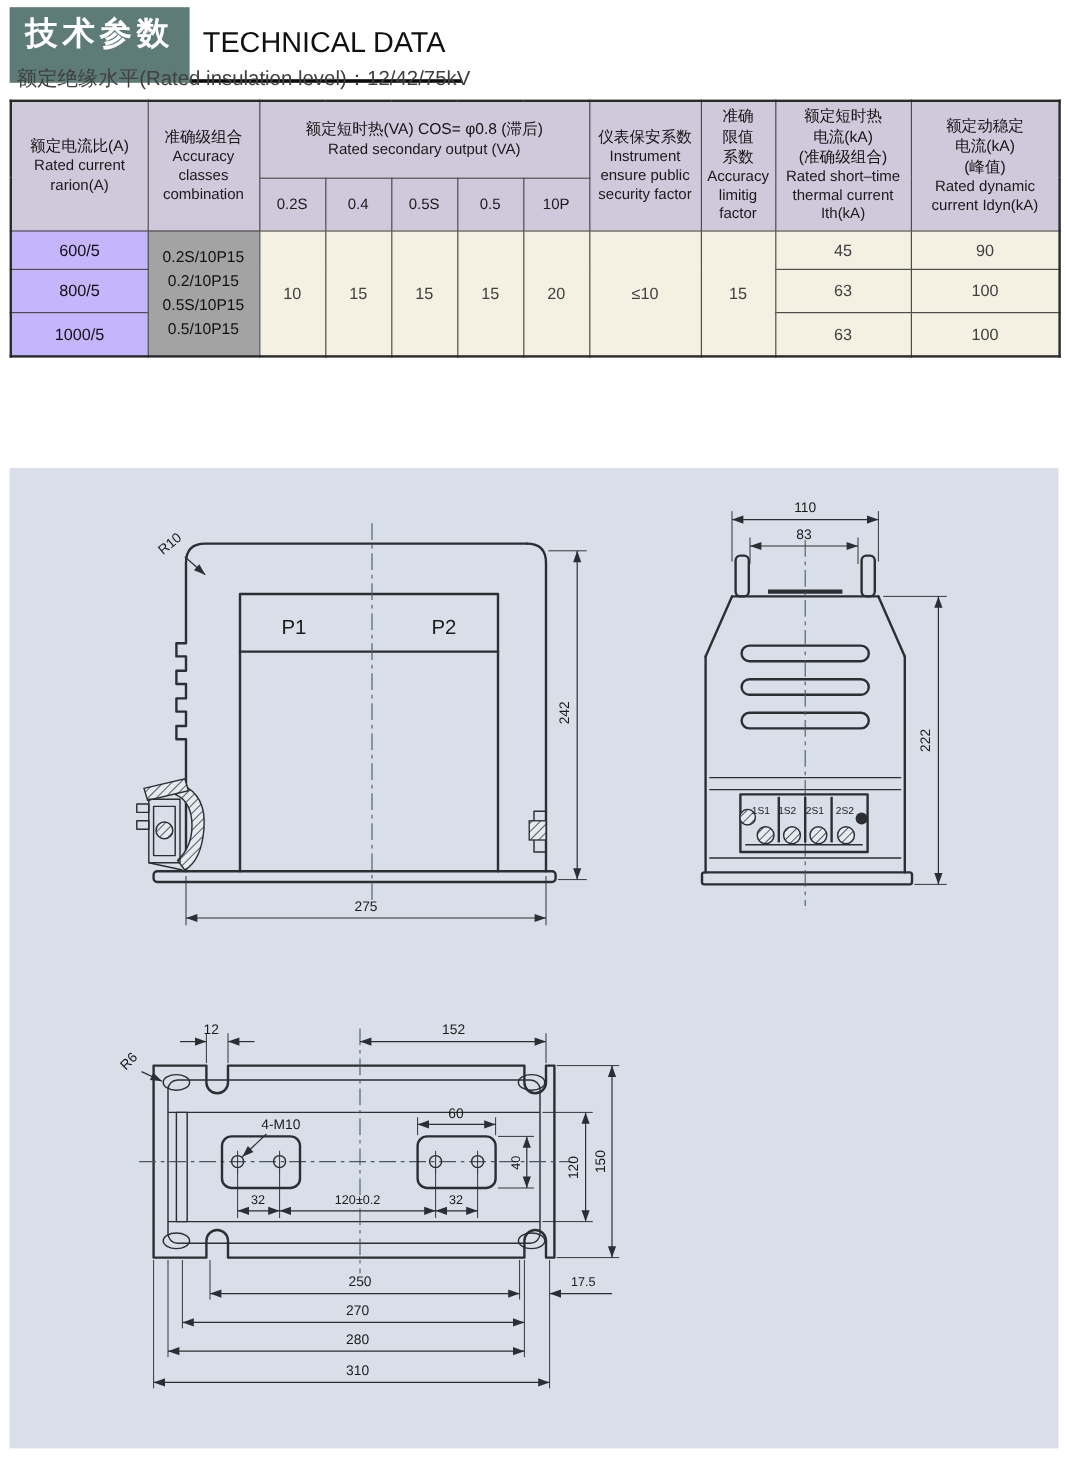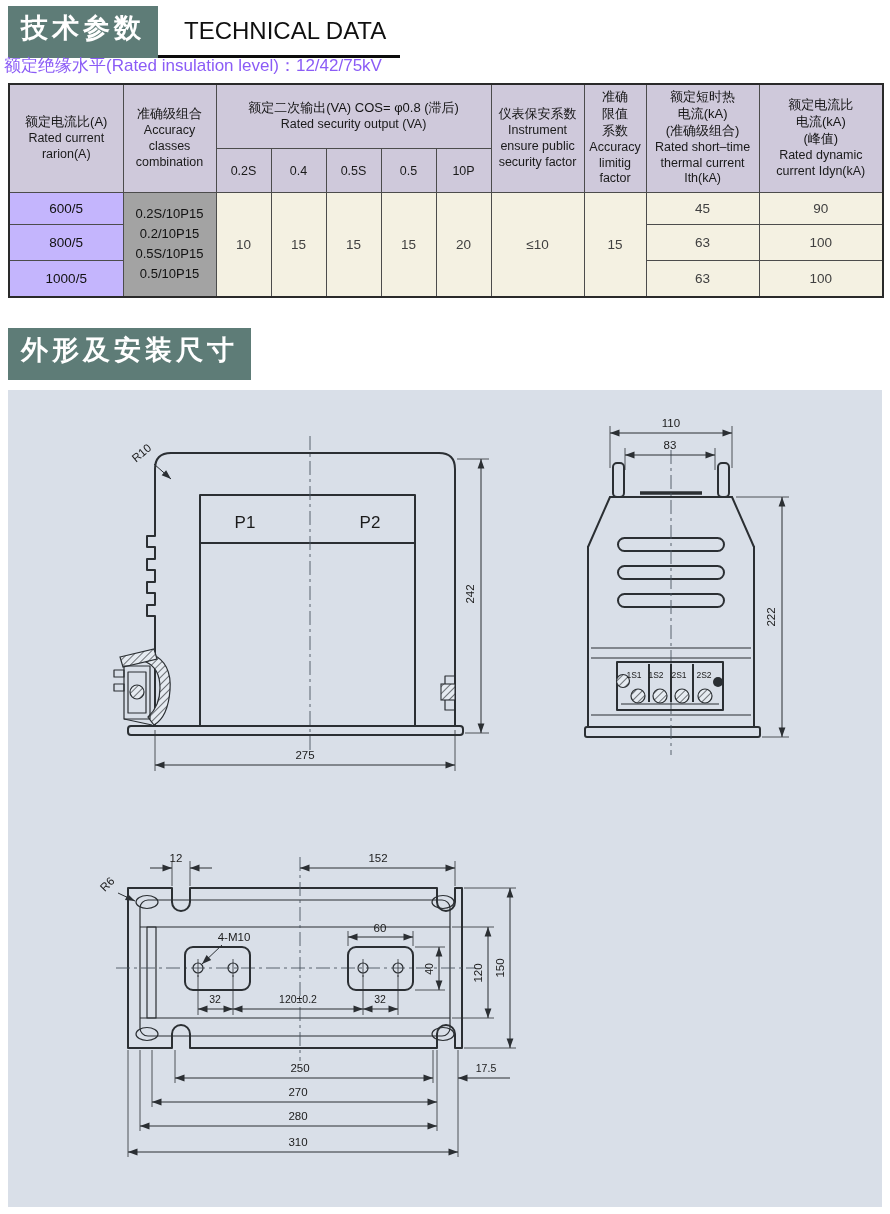--- a/index.html
+++ b/index.html
@@ -3,25 +3,25 @@
 <meta charset="utf-8">
 <style>
   html,body{margin:0;padding:0;background:#ffffff;}
   .page{position:relative;width:890px;height:1214px;background:#fff;overflow:hidden;
         font-family:"Liberation Sans","DejaVu Sans",sans-serif;color:#111;}
   
   .sec-head{position:absolute;display:flex;align-items:stretch;}
   .sec1{left:8px;top:6px;}
   .sec2{left:8px;top:328px;}
   .badge{background:#5e7c77;color:#fff;font-weight:bold;font-size:27px;
-         letter-spacing:4px;padding:4px 13px 12px 13px;display:flex;align-items:center;}
+         letter-spacing:4px;padding:4px 13px 23px 13px;display:flex;align-items:center;}
   .entitle{border-bottom:3px solid #0c0c0c;display:flex;align-items:center;
-           padding:0 14px 0 26px;font-size:24px;color:#101010;}
+           padding:0 14px 0 11px;font-size:24px;color:#101010;}
   .sec2 .entitle{font-size:22px;word-spacing:9px;}
-  .subtitle{position:absolute;left:4px;top:54px;font-size:17px;color:#8b5cf6;}
+  .subtitle{position:absolute;left:14px;top:54px;font-size:17px;color:#404040;}
   
   table.spec{position:absolute;left:8px;top:83px;width:874px;border-collapse:collapse;
              table-layout:fixed;border:2px solid #2a2a2a;}
   table.spec th,table.spec td{border:1px solid #4c4c4c;text-align:center;vertical-align:middle;
              padding:1px 3px;}
   table.spec th{background:#cfc9db;font-weight:normal;}
   .cn{font-size:13px;color:#151515;white-space:pre-line;line-height:1.3;}
   .en{font-size:12.5px;color:#1a1a1a;line-height:1.25;}
   td.val{background:#f4f1e2;font-size:13.5px;color:#404040;}
   td.ratio{background:#c4b5fd;font-size:13.5px;}
@@ -70,41 +70,41 @@
       <tr class="hr1">
         <th rowspan="2">
           <div class="cn">额定电流比(A)</div>
           <div class="en">Rated current rarion(A)</div>
         </th>
         <th rowspan="2">
           <div class="cn">准确级组合</div>
           <div class="en">Accuracy classes combination</div>
         </th>
         <th colspan="5">
-          <div class="cn">额定二次输出(VA) COS= φ0.8 (滞后)</div>
-          <div class="en">Rated security output (VA)</div>
+          <div class="cn">额定短时热(VA) COS= φ0.8 (滞后)</div>
+          <div class="en">Rated secondary output (VA)</div>
         </th>
         <th rowspan="2">
           <div class="cn">仪表保安系数</div>
           <div class="en">Instrument ensure public security factor</div>
         </th>
         <th rowspan="2">
           <div class="cn">准确
 限值
 系数</div>
           <div class="en">Accuracy limitig factor</div>
         </th>
         <th rowspan="2">
           <div class="cn">额定短时热
 电流(kA)
 (准确级组合)</div>
           <div class="en">Rated short–time thermal current Ith(kA)</div>
         </th>
         <th rowspan="2">
-          <div class="cn">额定电流比
+          <div class="cn">额定动稳定
 电流(kA)
 (峰值)</div>
           <div class="en">Rated dynamic current Idyn(kA)</div>
         </th>
       </tr>
       <tr class="hr2">
         <th><span class="en">0.2S</span></th>
         <th><span class="en">0.4</span></th>
         <th><span class="en">0.5S</span></th>
         <th><span class="en">0.5</span></th>
@@ -137,21 +137,20 @@
       </tr>
       <tr class="br3">
         <td class="ratio">1000/5</td>
         <td class="val">63</td>
         <td class="val">100</td>
       </tr>
     </tbody>
   </table>
 
   <div class="sec-head sec2">
-    <div class="badge">外形及安装尺寸</div>
   </div>
 
   <div class="panel">
 
     <svg style="left:100px;top:28px;" width="400" height="392" viewBox="0 0 400 392">
       <defs>
         <marker id="ar" viewBox="0 0 10 8" refX="9.5" refY="4" markerWidth="11" markerHeight="8" orient="auto-start-reverse" markerUnits="userSpaceOnUse">
           <path d="M9.5 4 L0 0.6 L0 7.4 Z" fill="#2b2f33"></path>
         </marker>
         <pattern id="hx" width="5" height="5" patternUnits="userSpaceOnUse" patternTransform="rotate(45)">

